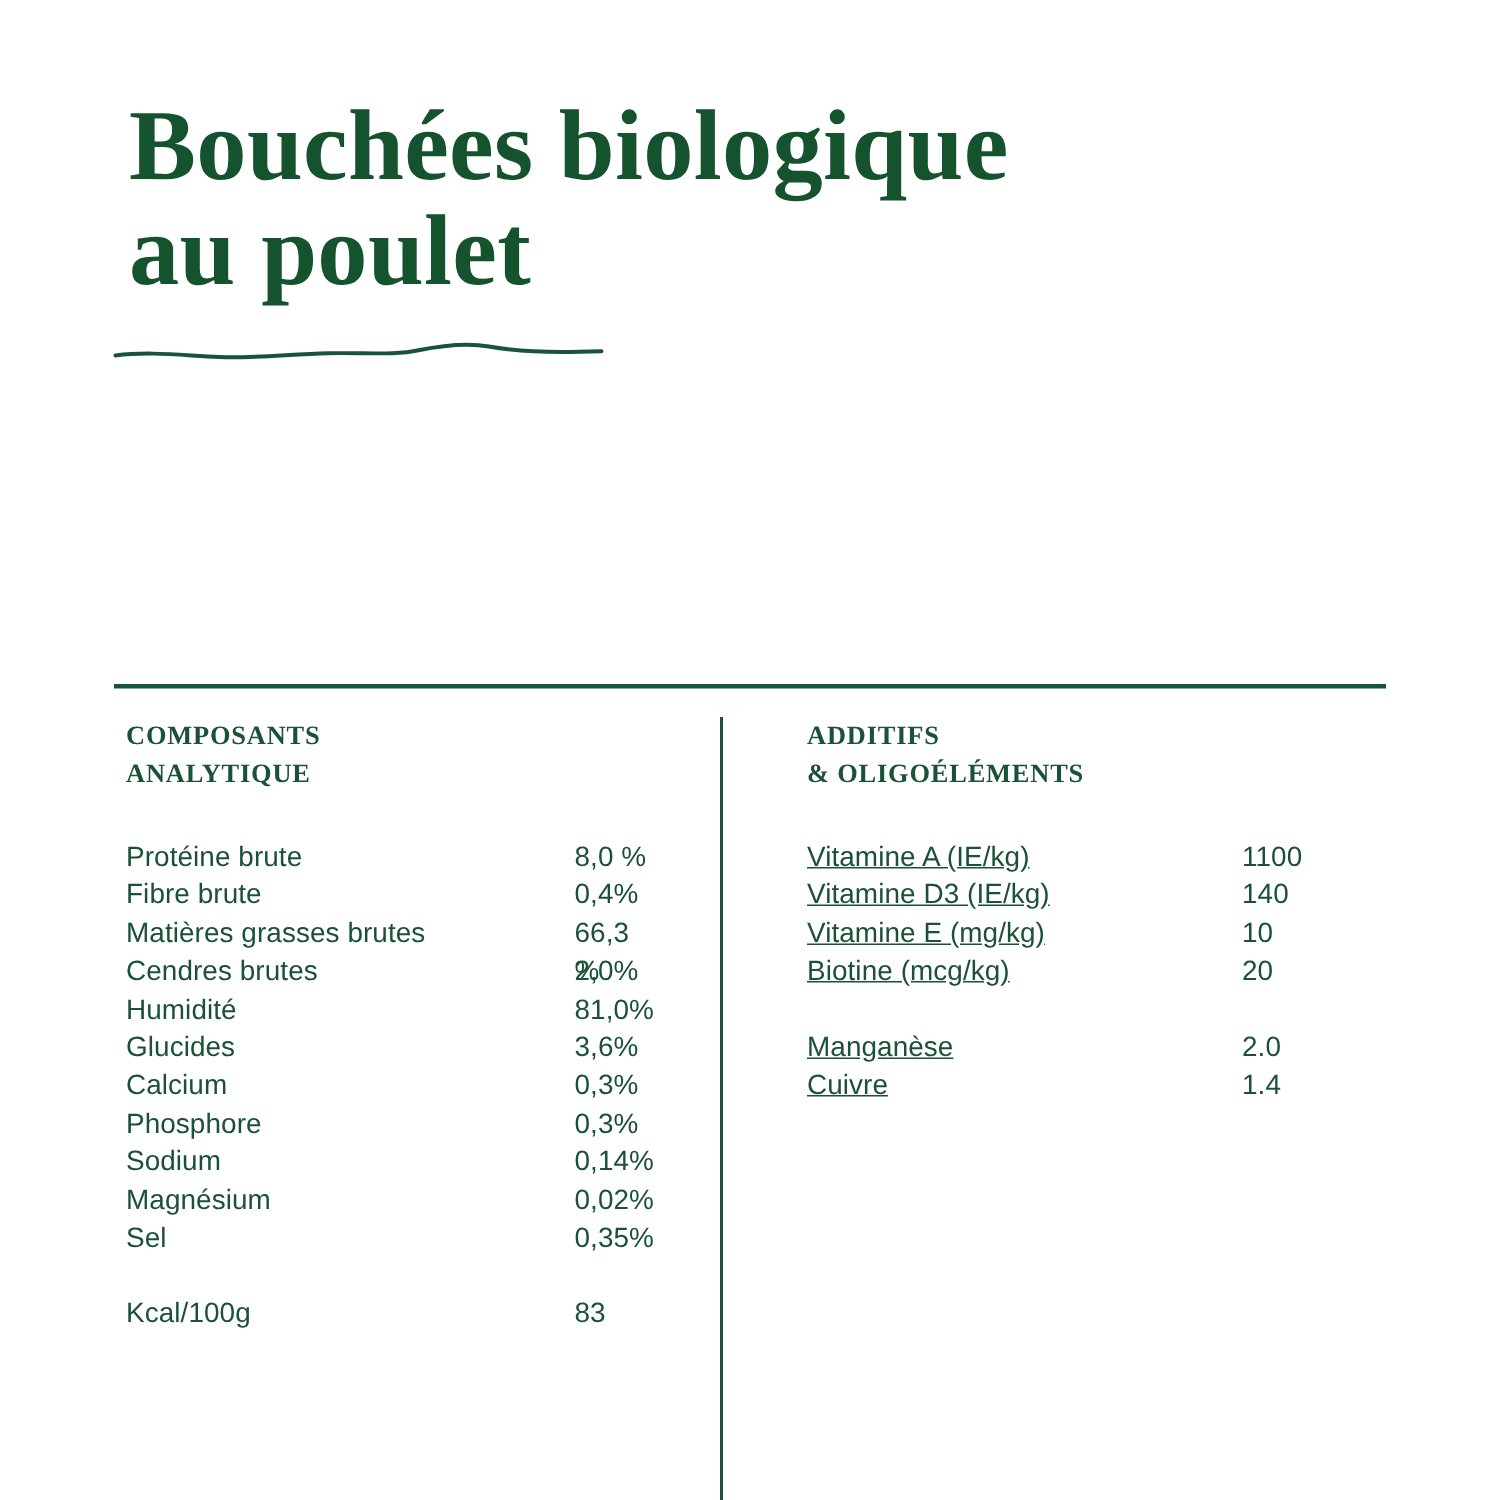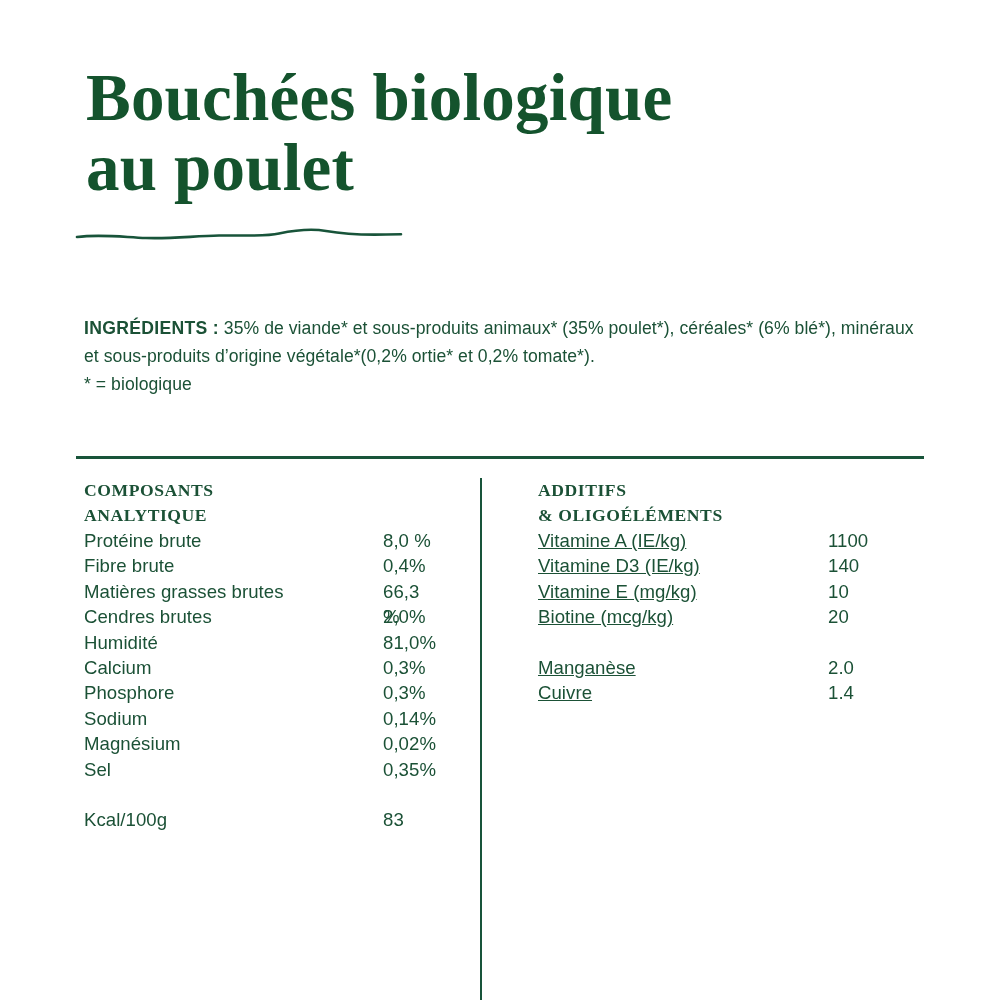--- a/index.html
+++ b/index.html
@@ -100,20 +100,21 @@
     font-size: 17.6px;
     font-weight: 700;
     line-height: 25px;
     letter-spacing: 0.55px;
     white-space: pre-line;
     margin: 0 0 0 0;
     font-family: Liberation Serif, serif;
   }
 
   .rows {
+    margin-top: 30px;
   }
   .row {
     display: flex;
     font-size: 18.6px;
     line-height: 25.4px;
     letter-spacing: 0.05px;
   }
   .row .label { flex: 0 0 auto; }
   .row .value { position: absolute; }
 
@@ -134,24 +135,20 @@
 au poulet</h1>
   </div>
 
   <div class="title-squiggle">
     <svg viewBox="0 0 330 18" preserveAspectRatio="none" aria-hidden="true">
       <path d="M3,13 C 26,10 48,13 72,14 C 96,15 120,12 145,11.5 C 168,11 190,13 205,9.5
                C 222,6 238,4.5 252,7 C 272,10.5 292,11 312,10.5 L 327,10.2" fill="none" stroke="#18543a" stroke-width="2.6" stroke-linecap="round"></path>
     </svg>
   </div>
 
-  <p class="ingredients">
-    <span class="lead">INGRÉDIENTS :</span><span> 35% de viande* et sous-produits animaux* (35% poulet*), céréales* (6% blé*), minéraux et sous-produits d’origine végétale*(0,2% ortie* et 0,2% tomate*).</span>
-    <span class="note">* = biologique</span>
-  </p>
 
   <div class="hrule"></div>
   <div class="vrule"></div>
 
   <div class="col col-left">
     <div class="col-head">COMPOSANTS
 ANALYTIQUE</div>
     <div class="rows">
 
       <div class="row">
@@ -168,20 +165,24 @@
       </div>
       <div class="row">
         <span class="label">Cendres brutes</span>
         <span class="value">2,0%</span>
       </div>
       <div class="row">
         <span class="label">Humidité</span>
         <span class="value">81,0%</span>
       </div>
       <div class="row">
+        <span class="label">Glucides</span>
+        <span class="value">3,6%</span>
+      </div>
+      <div class="row">
         <span class="label">Calcium</span>
         <span class="value">0,3%</span>
       </div>
       <div class="row">
         <span class="label">Phosphore</span>
         <span class="value">0,3%</span>
       </div>
       <div class="row">
         <span class="label">Sodium</span>
         <span class="value">0,14%</span>

